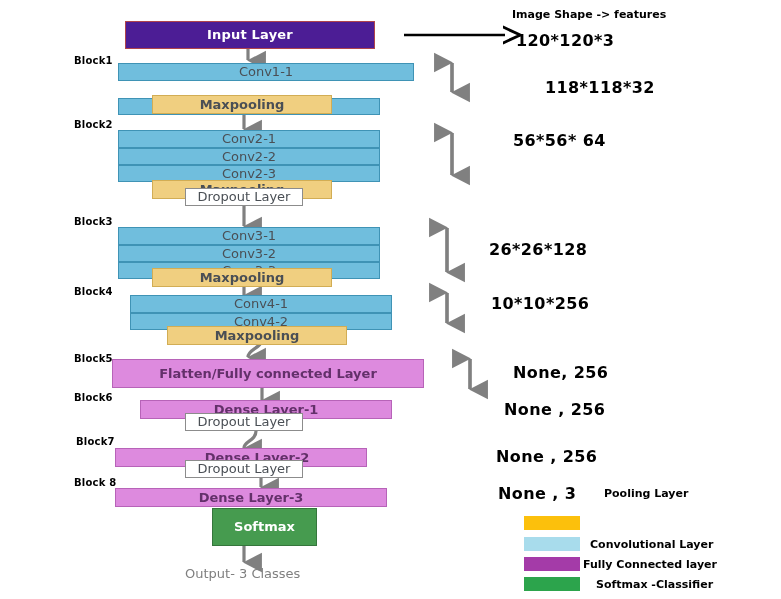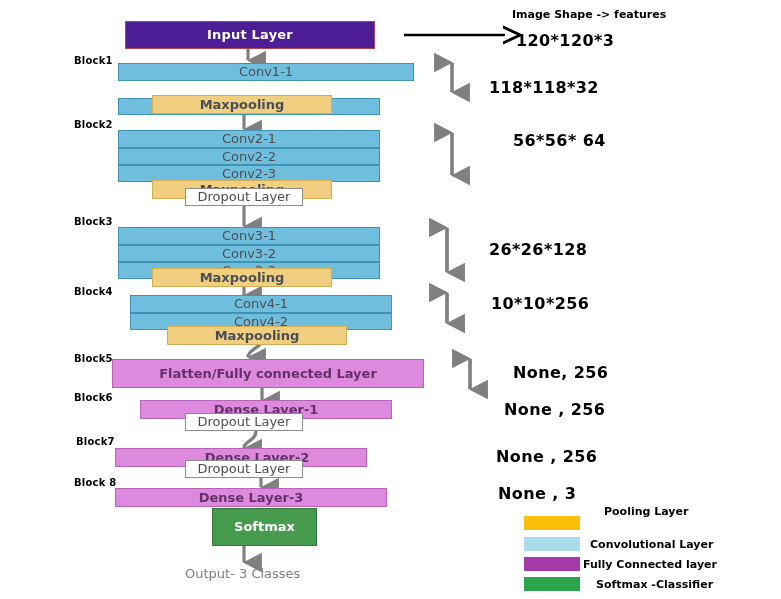--- a/index.html
+++ b/index.html
@@ -232,31 +232,31 @@
 
   <div class="node box-dense" style="left:115px; top:488px; width:272px; height:19px;">Dense Layer-3</div>
 
   <div class="node box-softmax" style="left:192px; top:508px; width:105px; height:38px;">Softmax</div>
 
   <div class="output-caption" style="left:185px; top:566px;">Output- 3 Classes</div>
 
   <div class="shape-heading" style="left:512px; top:8px;">Image Shape -&gt; features</div>
 
   <div class="shape-text" style="left:516px; top:31px;">120*120*3</div>
-  <div class="shape-text" style="left:489px; top:78px;">118*118*32</div>
+  <div class="shape-text" style="left:545px; top:78px;">118*118*32</div>
   <div class="shape-text" style="left:513px; top:131px;">56*56* 64</div>
   <div class="shape-text" style="left:489px; top:240px;">26*26*128</div>
   <div class="shape-text" style="left:491px; top:294px;">10*10*256</div>
   <div class="shape-text" style="left:513px; top:363px;">None, 256</div>
   <div class="shape-text" style="left:504px; top:400px;">None , 256</div>
   <div class="shape-text" style="left:496px; top:447px;">None , 256</div>
   <div class="shape-text" style="left:498px; top:484px;">None , 3</div>
 
   <div class="legend-swatch" style="left:524px; top:516px; width:56px; height:14px; background:#fcc00c;"></div>
-  <div class="legend-text" style="left:604px; top:505px;">Pooling Layer</div>
+  <div class="legend-text" style="left:604px; top:487px;">Pooling Layer</div>
 
   <div class="legend-swatch" style="left:524px; top:537px; width:56px; height:14px; background:#a8dcec;"></div>
   <div class="legend-text" style="left:590px; top:538px;">Convolutional Layer</div>
 
   <div class="legend-swatch" style="left:524px; top:557px; width:56px; height:14px; background:#a43ba8;"></div>
   <div class="legend-text" style="left:583px; top:558px;">Fully Connected layer</div>
 
   <div class="legend-swatch" style="left:524px; top:577px; width:56px; height:14px; background:#2ca44c;"></div>
   <div class="legend-text" style="left:596px; top:578px;">Softmax -Classifier</div>
 

